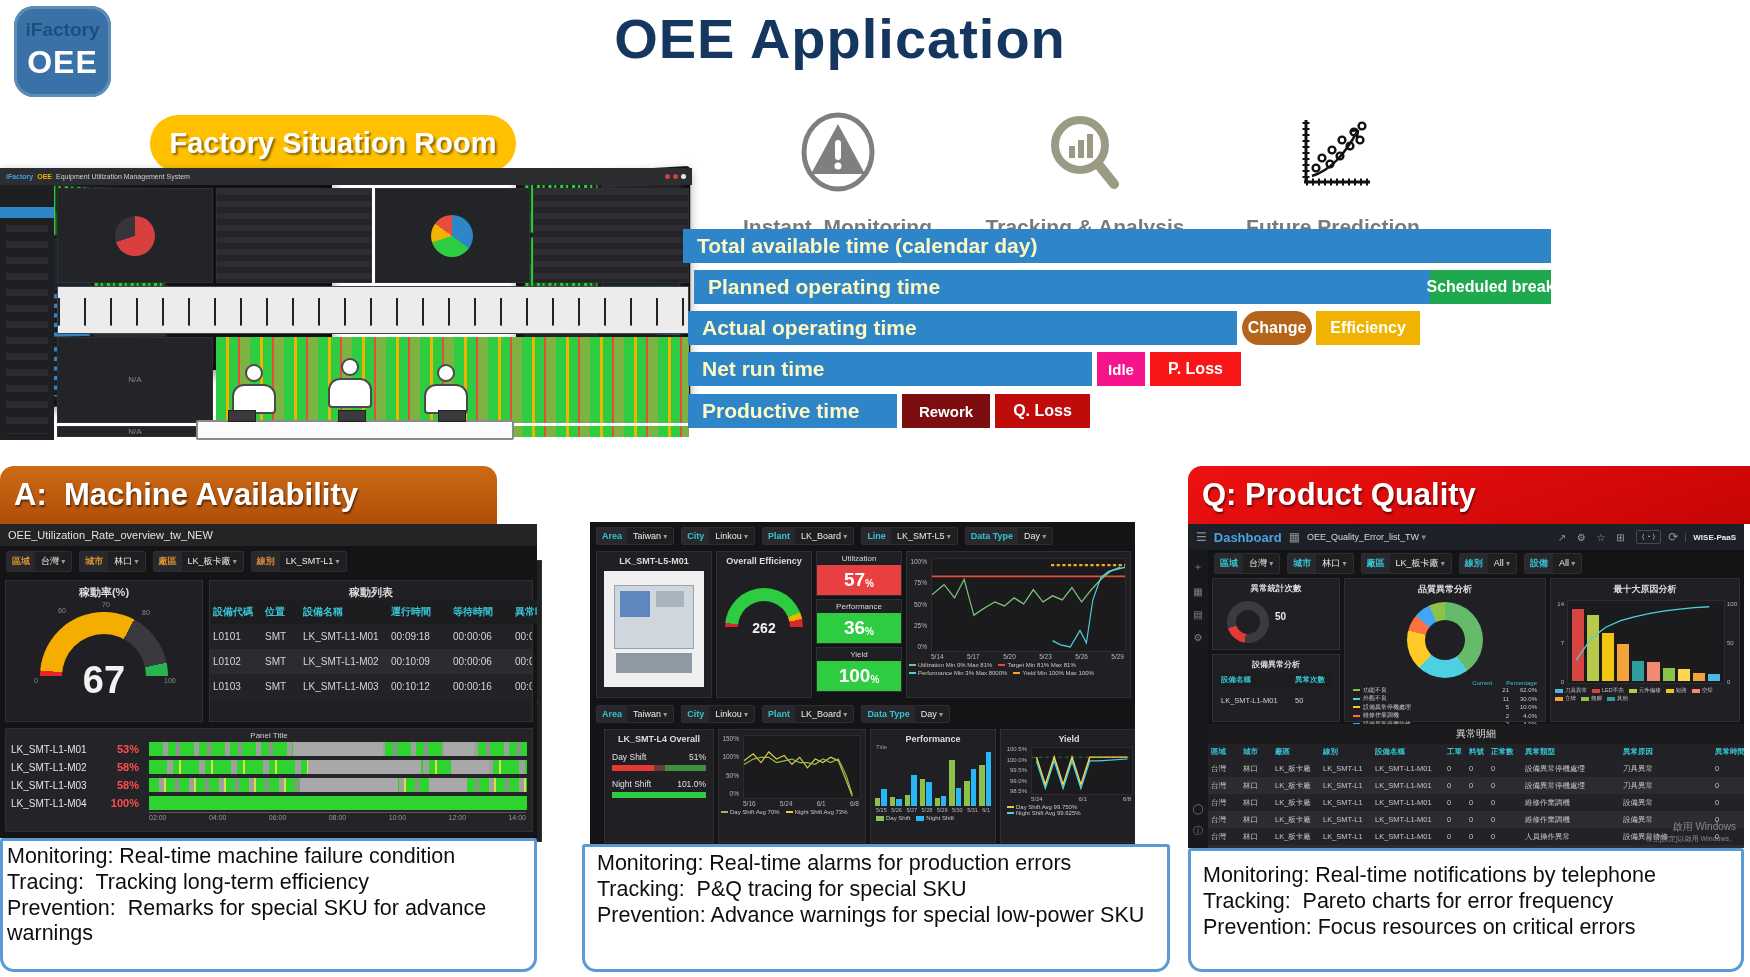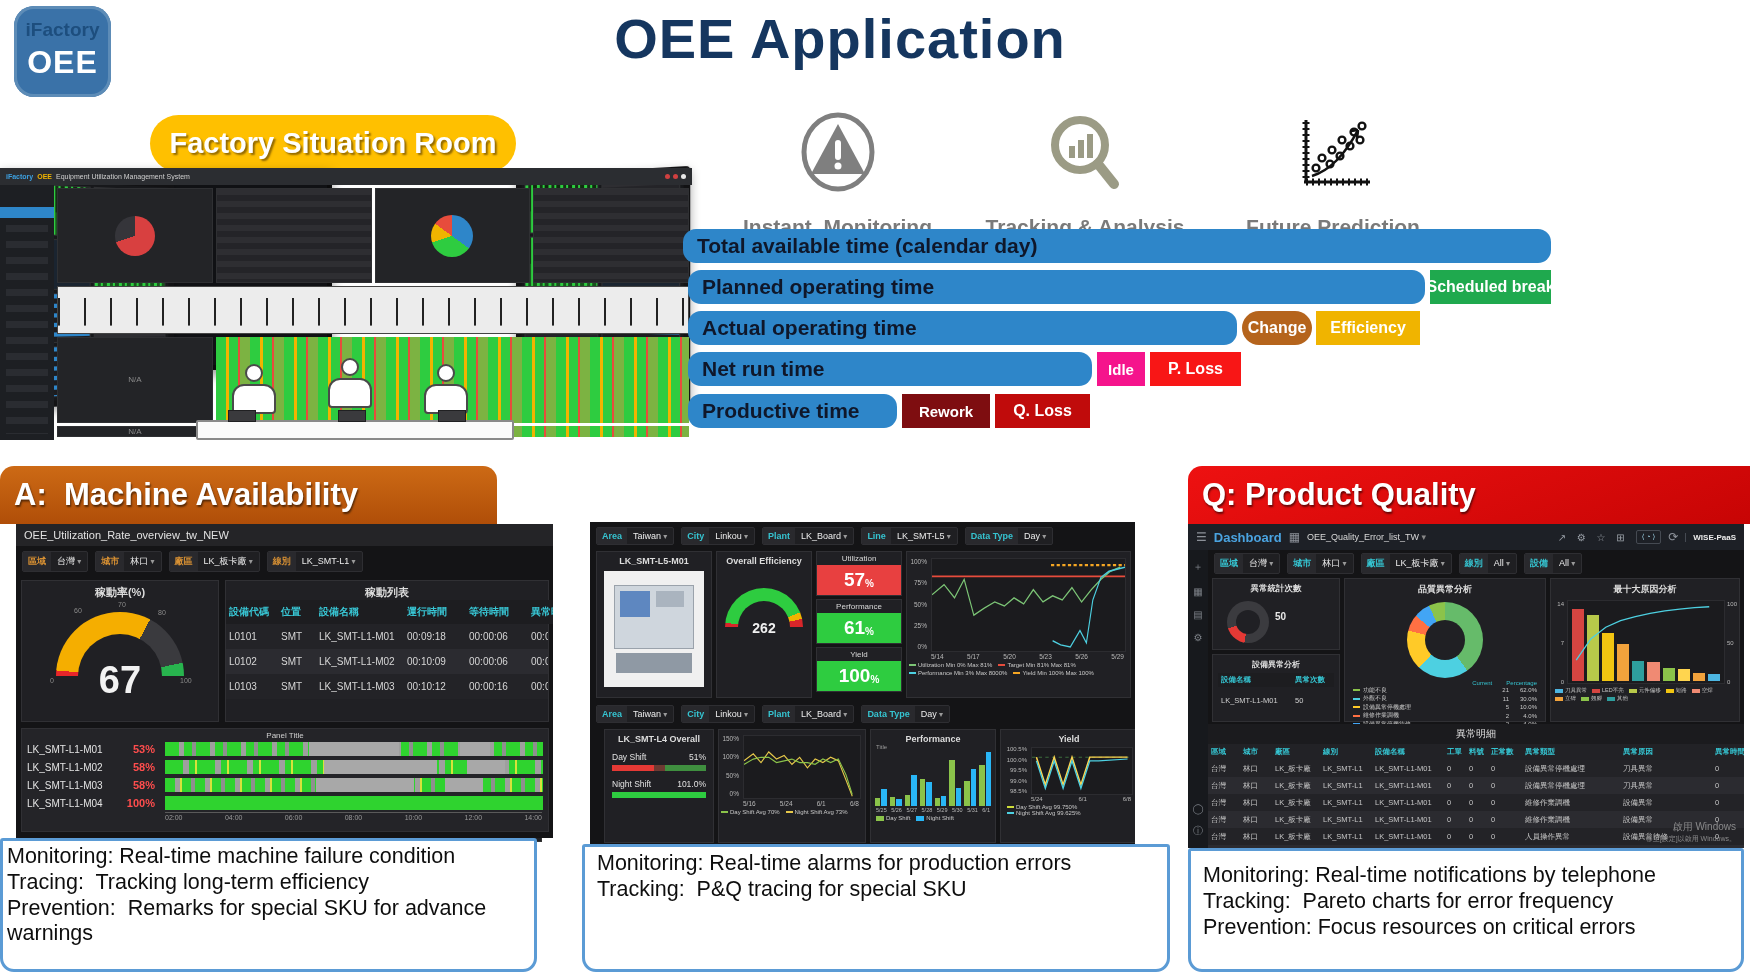--- a/index.html
+++ b/index.html
@@ -26,22 +26,22 @@
   
   .feature { position:absolute; top:110px; text-align:center; }
   .feature .ic { height:82px; display:flex; align-items:flex-end; justify-content:center; }
   .feature .lbl { display:inline-block; margin-top:5px; font-size:21px; font-weight:bold;
     color:#7a7a7a; border-bottom:2px solid #929292; padding-bottom:2px; white-space:pre; }
   #feat-1 { left:735px; width:205px; } #feat-2 { left:980px; width:210px; } #feat-3 { left:1228px; width:210px; }
 
   
   .tb { position:absolute; left:683px; top:229px; width:868px; height:208px; }
   .tb-row { position:absolute; left:0; width:100%; height:34px; }
-  .tb-blue { position:absolute; top:0; height:100%; background:#2e86c9; color:#0f172a;
-    display:flex; align-items:center; padding-left:14px; font-weight:bold; font-size:21px; white-space:nowrap;border-radius:13px; }
+  .tb-blue { position:absolute; top:0; height:100%; background:#2e86c9; color:#fef9c3;
+    display:flex; align-items:center; padding-left:14px; font-weight:bold; font-size:21px; white-space:nowrap; }
   .tb-seg { position:absolute; top:0; height:100%; color:#fff; font-weight:bold; font-size:16px;
     display:flex; align-items:center; justify-content:center; white-space:nowrap; }
   .seg-sched { background:#1fa94e; } .seg-change { background:#b5641c;border-radius:17px; } .seg-malf { background:#f0b400; }
   .seg-idle { background:#f5148c; font-size:15px; } .seg-ploss { background:#f81616; }
   .seg-rework { background:#7e0d10; font-size:15px; } .seg-qloss { background:#c00b0b; }
 
   
   .collage { position:absolute; left:0; top:168px; width:692px; height:272px; }
   .mon { position:absolute; background:#17181b; border:6px solid #121214; border-radius:4px;
     box-shadow:0 4px 10px rgba(0,0,0,.35); }
@@ -97,21 +97,21 @@
   .phead { position:absolute; top:0; height:58px; border-radius:14px 14px 0 0; color:#fff;
     font-weight:bold; display:flex; align-items:center; padding-left:14px;
     text-shadow:1px 2px 2px rgba(0,0,0,.55); white-space:pre; }
   .shot { position:absolute; background:#141416; overflow:hidden; }
   .pnotes { position:absolute; bottom:0; background:#fff; border:3px solid #5b9bd5;
     border-radius:3px 3px 14px 14px; color:#0e0e0e; font-size:21.5px; line-height:1.2; }
 
   #panel-a { left:0; width:537px; }
   #panel-a .phead { left:0; width:497px; font-size:31px;
     background:linear-gradient(180deg,#cd6a15,#b04e08); }
-  #panel-a .shot { left:0; width:537px; top:58px; height:314px;margin-left:16px; }
+  #panel-a .shot { left:0; width:537px; top:58px; height:314px; }
   #panel-a .pnotes { left:0; width:537px; top:372px; padding:3px 4px; }
 
   #panel-p { left:570px; width:600px; }
   #panel-p .phead { left:20px; width:482px; height:56px; font-size:29px;
     background:linear-gradient(160deg,#f31212,#c20404); }
   #panel-p .shot { left:20px; width:545px; top:56px; height:322px; }
   #panel-p .pnotes { left:12px; width:588px; top:378px; padding:4px 12px; }
 
   #panel-q { left:1188px; width:556px; }
   #panel-q .phead { left:0; width:640px; font-size:31px;
@@ -408,21 +408,21 @@
     <span class="lbl">Future Prediction</span>
   </div>
 
   <div class="tb">
     <div class="tb-row" style="top:0;">
       <div class="tb-blue" style="left:0;width:868px;">
           <span>Total available time (calendar day)</span>
         </div>
     </div>
     <div class="tb-row" style="top:41px;">
-      <div class="tb-blue" style="left:5px;width:737px;">
+      <div class="tb-blue" style="left:11px;width:737px;">
           <span>Planned operating time</span>
         </div>
       <div class="tb-seg seg-sched" style="left:747px;width:121px;">
           <span>Scheduled break</span>
         </div>
     </div>
     <div class="tb-row" style="top:82px;">
       <div class="tb-blue" style="left:5px;width:549px;">
           <span>Actual operating time</span>
         </div>
@@ -647,21 +647,21 @@
           <div class="kpi">
             <div class="kt">Utilization</div>
             <div class="kv red">
                 <span>57</span>
                 <small>%</small>
               </div>
           </div>
           <div class="kpi">
             <div class="kt">Performance</div>
             <div class="kv green">
-                <span>61</span>
+                <span>36</span>
                 <small>%</small>
               </div>
           </div>
           <div class="kpi">
             <div class="kt">Yield</div>
             <div class="kv green">
                 <span>100</span>
                 <small>%</small>
               </div>
           </div>
@@ -887,20 +887,21 @@
                 <i style="background: rgb(77, 208, 225);"></i>
                 <em style="font-style:normal">Night Shift Avg 99.625%</em>
               </span>
             </div>
         </div>
       </div>
     </div>
     <div class="pnotes">
       <span class="note-line">Monitoring: Real-time alarms for production errors</span>
       <span class="note-line">Tracking:  P&amp;Q tracing for special SKU</span>
+      <span class="note-line">Prevention: Advance warnings for special low-power SKU</span>
     </div>
   </section>
 
   <section id="panel-q" class="panel">
     <div class="phead">Q: Product Quality</div>
     <div class="shot teal-chips">
       <div class="q-top">
         <span class="ham">☰</span>
         <span class="brand">Dashboard</span>
         <span class="ham">▦</span>

